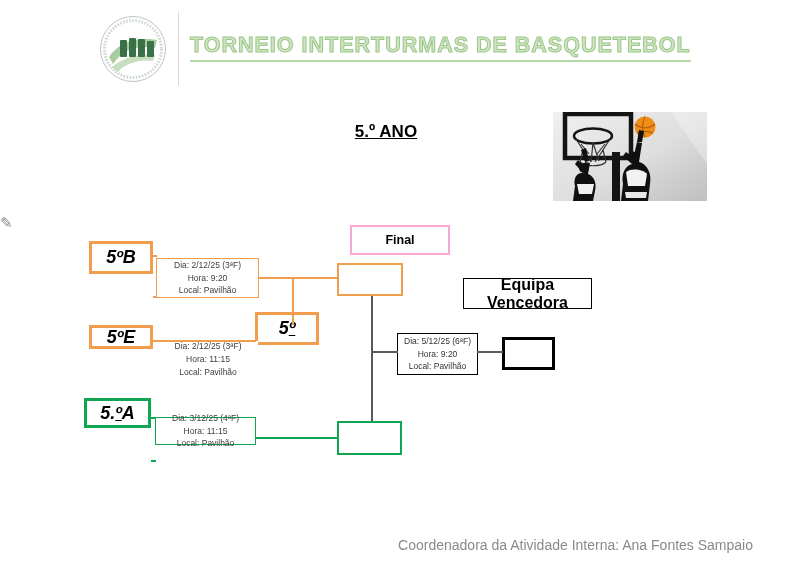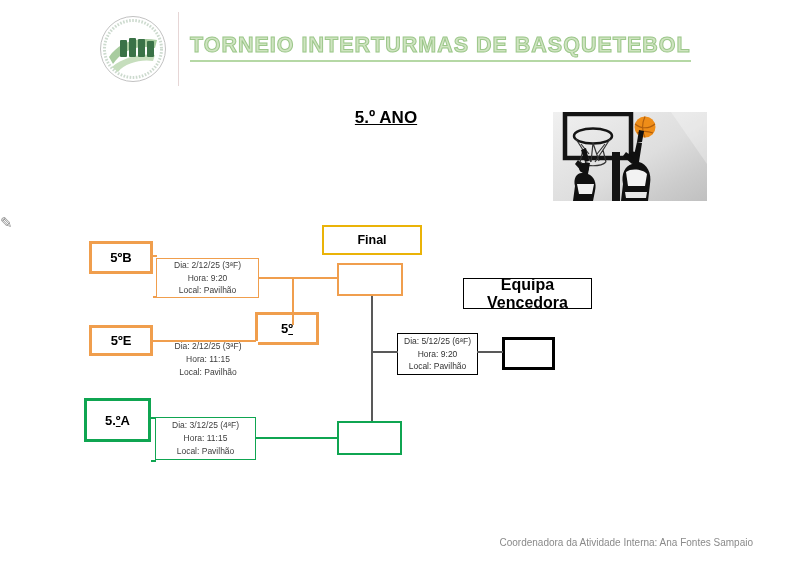--- a/index.html
+++ b/index.html
@@ -24,41 +24,41 @@
   
   .heading{
     font-weight:700;font-size:17px;text-decoration:underline;white-space:nowrap;
     transform:translateX(-50%);
   }
   
   .box{
     background:#fff;display:flex;align-items:center;justify-content:center;
     font-weight:700;text-align:center;
   }
-  .team{font-size:13px;border:3px solid var(--orange);}
+  .team{font-size:18px;border:3px solid var(--orange);font-style:italic;}
   .team.green{border-color:var(--green);}
   .outline-black-thin{border:1.5px solid #000;}
-  .outline-black-med{border:2px solid #eab308;}
+  .outline-black-med{border:2px solid #f9a8d4;margin-left:28px;}
   .outline-black-thick{border:3px solid #000;}
   .sf{border:2.5px solid var(--orange);}
   .sf.green{border-color:var(--green);}
   .ord{text-decoration:underline;}
   
   .info{
     font-size:8.5px;line-height:1.5;color:#3d3d3d;text-align:center;
     display:flex;flex-direction:column;justify-content:center;background:#fff;
   }
   .info.b-orange{border:1px solid var(--orange);}
   .info.b-green{border:1px solid var(--green);}
   .info.b-black{border:1.5px solid #000;color:#333;justify-content:center;}
   
   .ln{background:var(--orange);}
   .ln.green{background:var(--green);}
   .ln.gray{background:var(--line-gray);}
-  .footer-credit{font-size:10px;color:#8a8a8a;white-space:nowrap;}
+  .footer-credit{font-size:14px;color:#8a8a8a;white-space:nowrap;}
   .pencil{font-size:15px;color:#8a8a8a;line-height:1;}
 </style>
 </head>
 <body>
 
 <div class="page">
 
   <div class="abs" style="left:99px;top:15px;width:68px;height:68px">
     <svg width="68" height="68" viewBox="0 0 68 68">
       <circle cx="34" cy="34" r="32.5" fill="#ffffff" stroke="#c2c2c2" stroke-width="1"></circle>
@@ -67,21 +67,21 @@
       <path d="M13,52 C24,42 44,38 56,40 L54,46 C42,44 26,48 19,57 Z" fill="#bcd8b2" opacity="0.85"></path>
       <rect x="21" y="25" width="7" height="17" rx="1" fill="#3a7247"></rect>
       <rect x="30" y="23" width="7" height="19" rx="1" fill="#3a7247"></rect>
       <rect x="39" y="24" width="7" height="18" rx="1" fill="#3a7247"></rect>
       <rect x="48" y="26" width="7" height="16" rx="1" fill="#3a7247"></rect>
     </svg>
   </div>
   <div class="abs hdr-divider" style="left:178px;top:12px;height:74px"></div>
   <div class="abs wordart" style="left:190px;top:33px">TORNEIO INTERTURMAS DE BASQUETEBOL</div>
 
-  <div class="abs heading" style="left:386px;top:108px">5.º ANO</div>
+  <div class="abs heading" style="left:386px;top:122px">5.º ANO</div>
 
   <div class="abs" style="left:553px;top:112px;width:154px;height:89px">
     <svg width="154" height="89" viewBox="0 0 154 89">
       <defs>
         <linearGradient id="bgGrad" x1="0" y1="0" x2="1" y2="1">
           <stop offset="0" stop-color="#f0f0f0"></stop>
           <stop offset="0.55" stop-color="#dedede"></stop>
           <stop offset="0.8" stop-color="#cccccc"></stop>
           <stop offset="1" stop-color="#c0c0c0"></stop>
         </linearGradient>
@@ -113,46 +113,46 @@
   <div class="abs box outline-black-med" style="left:322px;top:225px;width:100px;height:30px;font-size:12.5px">
     <span>Final</span>
   </div>
   <div class="abs box outline-black-thin" style="left:463px;top:278px;width:129px;height:31px;font-size:16px">
     <span>Equipa Vencedora</span>
   </div>
 
   <div class="abs box team" style="left:89px;top:241px;width:64px;height:33px">
     <span><span>5ºB</span><span class="ord"></span><span></span></span>
   </div>
-  <div class="abs box team" style="left:89px;top:325px;width:64px;height:31px">
+  <div class="abs box team" style="left:89px;top:325px;width:64px;height:24px">
     <span><span>5ºE</span><span class="ord"></span><span></span></span>
   </div>
   <div class="abs box team" style="left:255px;top:312px;width:64px;height:33px">
     <span><span>5</span><span class="ord">º</span><span></span></span>
   </div>
 
-  <div class="abs box team green" style="left:84px;top:398px;width:67px;height:44px">
+  <div class="abs box team green" style="left:84px;top:398px;width:67px;height:30px">
     <span><span>5.</span><span class="ord">º</span><span>A</span></span>
   </div>
 
   <div class="abs box sf" style="left:337px;top:263px;width:66px;height:33px"></div>
   <div class="abs box sf green" style="left:337px;top:421px;width:65px;height:34px"></div>
   <div class="abs box outline-black-thick" style="left:502px;top:337px;width:53px;height:33px"></div>
 
   <div class="abs info b-orange" style="left:156px;top:258px;width:103px;height:40px">
     <span>Dia: 2/12/25 (3ªF)</span>
     <span>Hora: 9:20</span>
     <span>Local: Pavilhão</span>
   </div>
   <div class="abs info" style="left:158px;top:341px;width:100px;height:37px">
     <span>Dia: 2/12/25 (3ªF)</span>
     <span>Hora: 11:15</span>
     <span>Local: Pavilhão</span>
   </div>
-  <div class="abs info b-green" style="left:155px;top:417px;width:101px;height:43px">
+  <div class="abs info b-green" style="left:155px;top:417px;width:101px;height:28px">
     <span>Dia: 3/12/25 (4ªF)</span>
     <span>Hora: 11:15</span>
     <span>Local: Pavilhão</span>
   </div>
   <div class="abs info b-black" style="left:397px;top:333px;width:81px;height:42px">
     <span>Dia: 5/12/25 (6ªF)</span>
     <span>Hora: 9:20</span>
     <span>Local: Pavilhão</span>
   </div>
 

